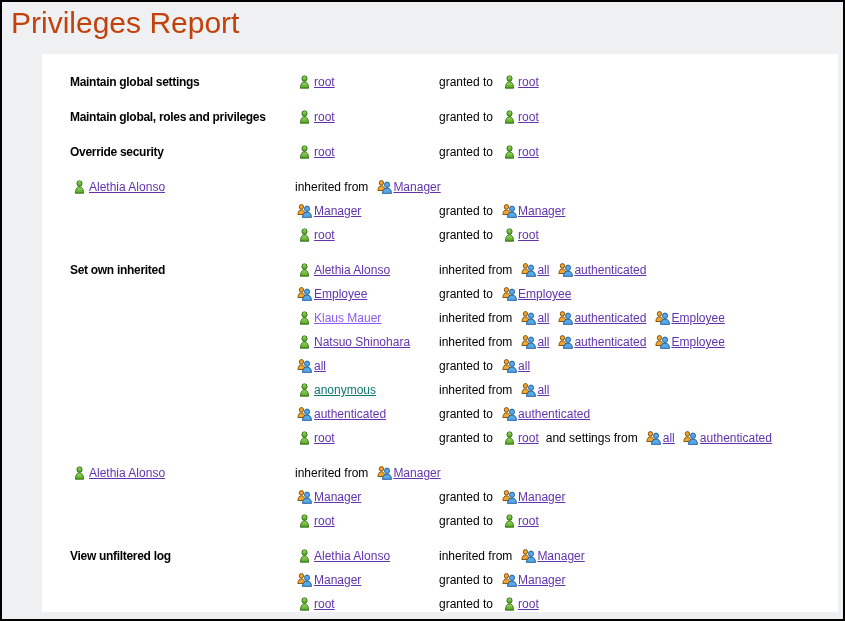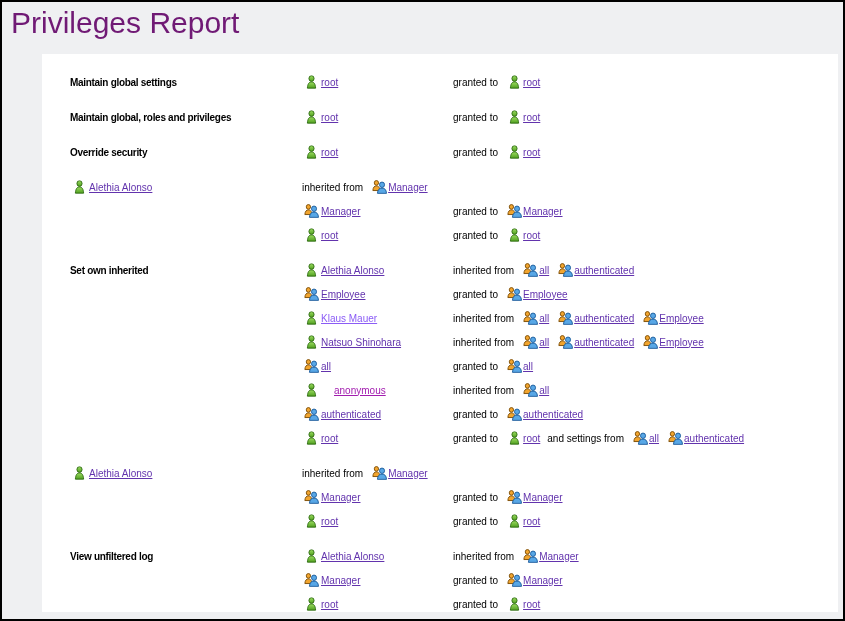--- a/index.html
+++ b/index.html
@@ -37,24 +37,23 @@
     overflow: hidden;
   }
 
   .privilege-group { margin-bottom: 11px; }
 
   .row {
     display: grid;
     grid-template-columns: 225px 144px auto;
     height: 24px;
     align-items: center;
-    font-size: 10px;
+    font-size: 12px;
     color: #000000;
     white-space: nowrap;
-    gap: 7px;
   }
 
   .name-cell {
     font-weight: bold;
     letter-spacing: -0.3px;
     overflow: visible;
   }
 
   .subject-cell {
     display: flex;
@@ -108,21 +107,21 @@
     <symbol id="sym-role" viewBox="0 0 16 15">
       <ellipse cx="4.7" cy="3.1" rx="2.3" ry="2.5" fill="#f2a52e" stroke="#7d4d05" stroke-width="1"></ellipse>
       <path d="M0.9 11.3 C1.1 7.8 2.6 6.3 4.7 6.3 C6.5 6.3 7.5 7.3 7.9 8.8 L7.9 11.3 Z" fill="#f2a52e" stroke="#7d4d05" stroke-width="1"></path>
       <ellipse cx="10.7" cy="5.1" rx="2.7" ry="2.9" fill="#58a7e6" stroke="#1c5c9c" stroke-width="1"></ellipse>
       <path d="M5.8 14.3 C6.1 10.3 7.8 8.7 10.7 8.7 C13.6 8.7 15.2 10.3 15.5 14.3 Z" fill="#58a7e6" stroke="#1c5c9c" stroke-width="1"></path>
     </symbol>
   </defs>
 </svg>
 
 <div class="frame" style="background: rgb(239, 240, 242);">
-  <div class="page-title" style="color: #701a75;">Privileges Report</div>
+  <div class="page-title" style="color: #c2410c;">Privileges Report</div>
   <div class="panel">
     <div>
         <div class="privilege-group">
           <div class="row">
             <div class="name-cell">Maintain global settings</div>
             <div class="subject-cell">
               <span class="icon-box">
                 <svg width="11" height="14" viewBox="0 0 12 15">
                   <use href="#sym-user"></use>
                 </svg>
@@ -409,21 +408,21 @@
             </div>
           </div>
           <div class="row">
             <div class="name-cell"></div>
             <div class="subject-cell">
               <span class="icon-box">
                 <svg width="11" height="14" viewBox="0 0 12 15">
                   <use href="#sym-user"></use>
                 </svg>
               </span>
-              <a class="lnk" href="#" style="color: #a21caf; margin-left: 13px;">anonymous</a>
+              <a class="lnk" href="#" style="color: #0f766e;">anonymous</a>
             </div>
             <div class="relation-cell">
               <span class="phrase">inherited from</span>
               <span class="pair">
                 <span class="icon-box">
                   <svg width="15" height="14" viewBox="0 0 16 15">
                     <use href="#sym-role"></use>
                   </svg>
                 </span>
                 <a class="lnk" href="#" style="color: rgb(98, 51, 173);">all</a>

